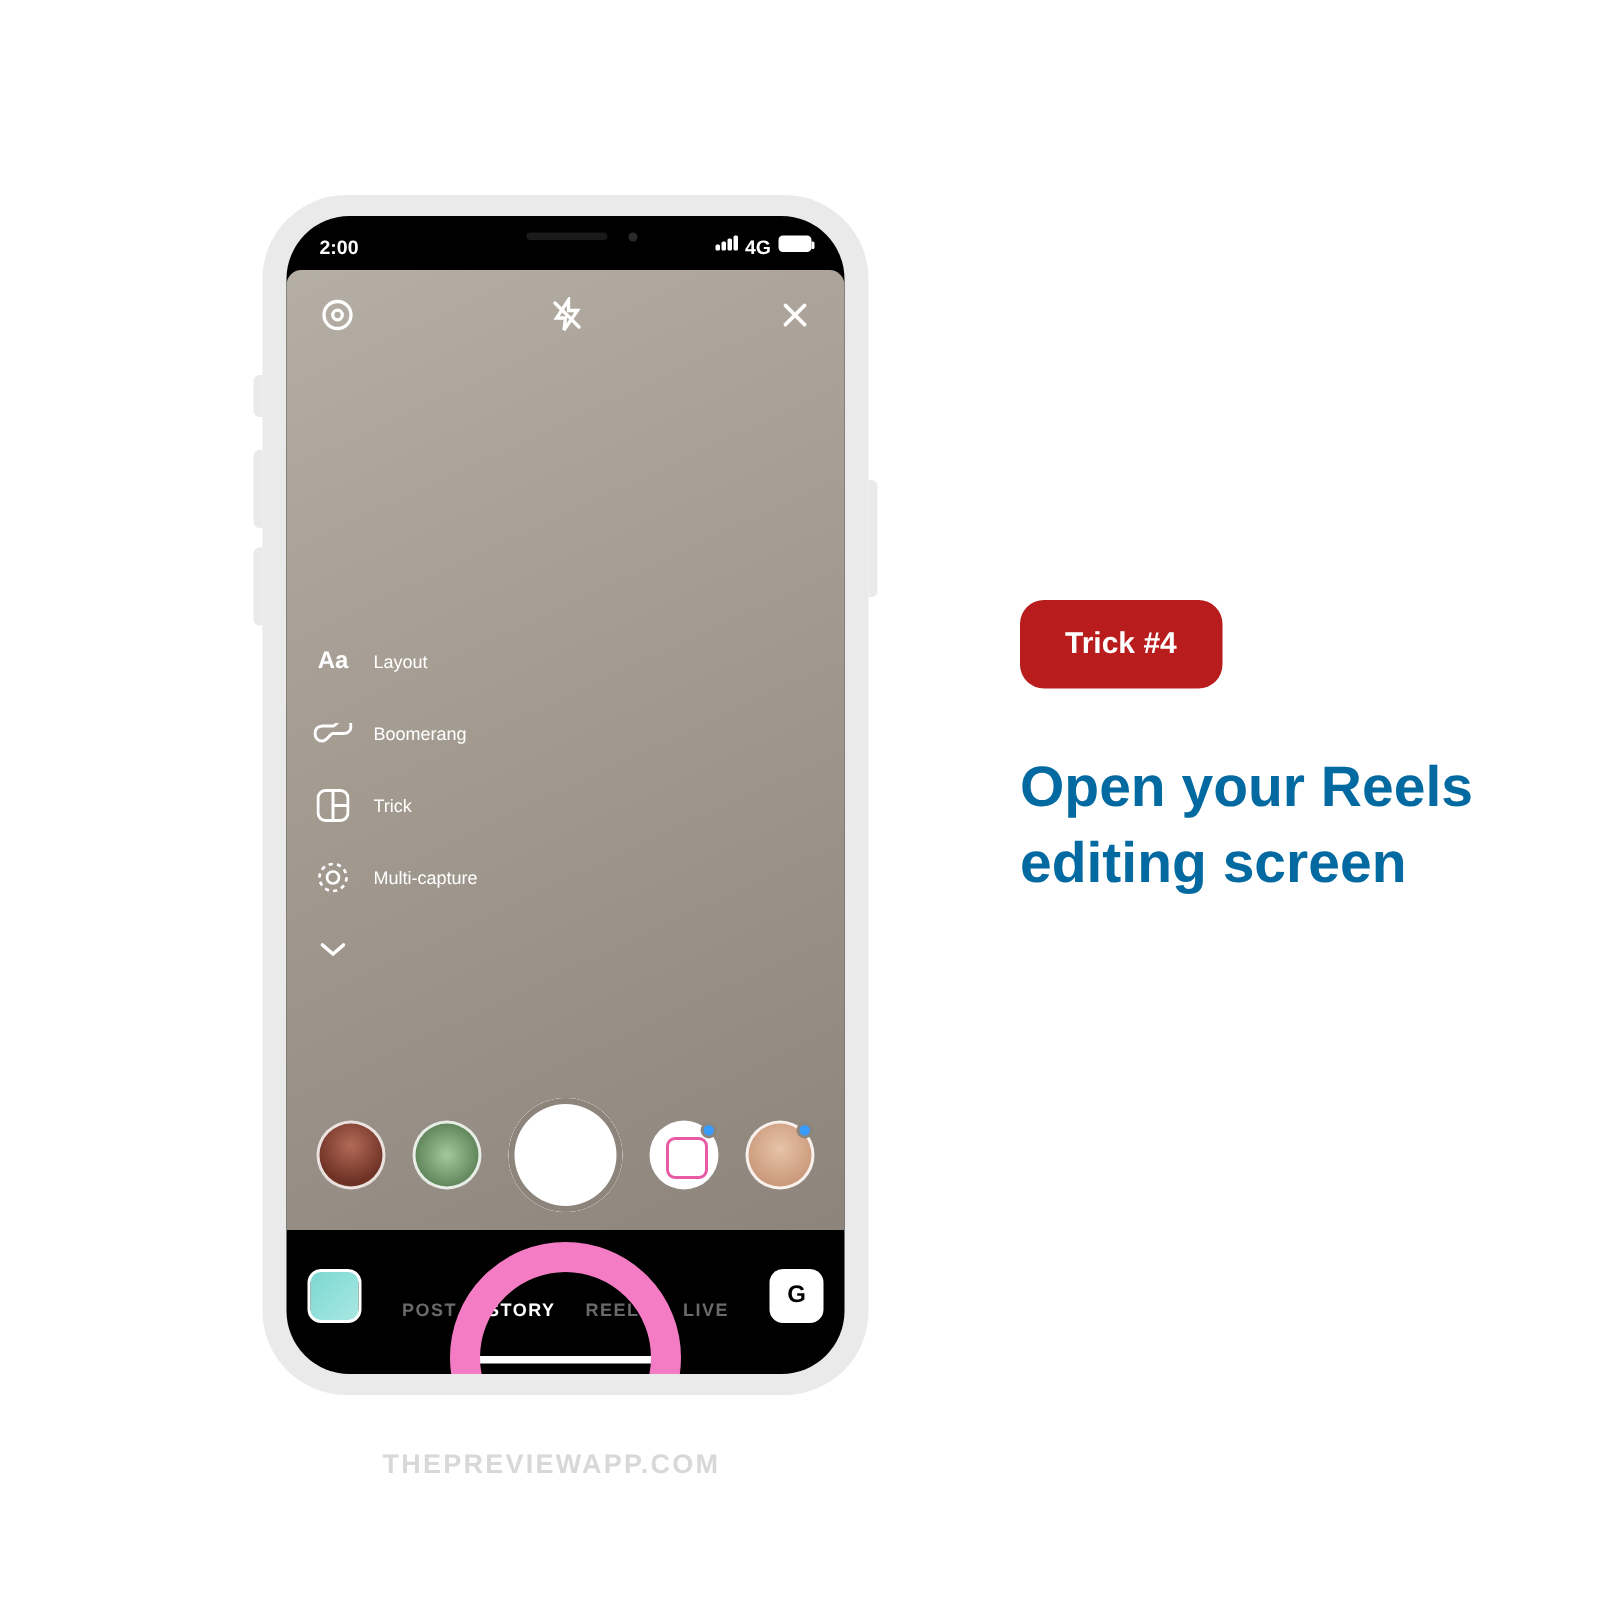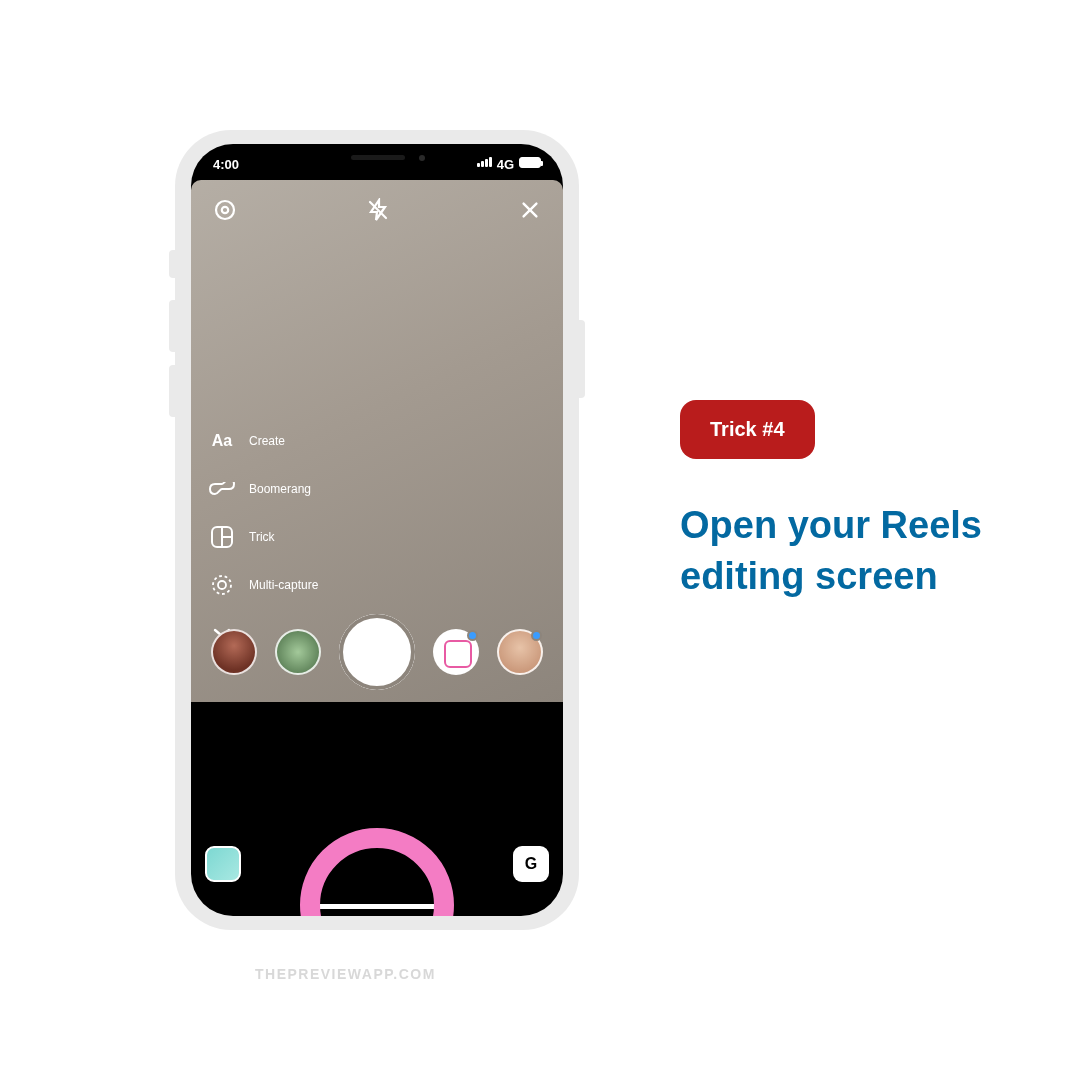--- a/index.html
+++ b/index.html
@@ -84,21 +84,21 @@
   }
   .battery::after{
     content:""; position:absolute; right:-3px; top:3px;
     width:2px; height:5px; background:#fff; border-radius:0 1px 1px 0;
   }
 
   
   .camera-view{
     position:absolute;
     top:36px; left:0; right:0;
-    height:522px;
+    height:640px;
     background: linear-gradient(155deg, #b5aea5 0%, #a39a90 45%, #8d857c 100%);
     border-radius: 10px 10px 0 0;
   }
 
   .top-row{
     display:flex; justify-content:space-between; align-items:center;
     padding:18px 22px;
   }
   .icon-white{ color:#fff; }
 
@@ -203,42 +203,42 @@
     line-height:1.35;
     color:#0369a1;
     max-width:340px;
   }
 
   .watermark{
     position:absolute;
     left:255px; top:966px;
     color:#d8d8d8;
     font-weight:800;
-    font-size:14px;
+    font-size:18px;
     letter-spacing:1.5px;
   }
 </style>
 </head>
 <body>
 
 <div class="trick-badge">Trick #4</div>
 <div class="instruction">Open your Reels editing screen</div>
 
 <div class="phone-wrap">
   <div class="phone-body">
     <div class="side-btn mute"></div>
     <div class="side-btn vol1"></div>
     <div class="side-btn vol2"></div>
     <div class="side-btn pwr"></div>
 
     <div class="phone-screen">
       <div class="notch"></div>
 
       <div class="status-bar">
-        <span>4:00</span>
+        <span>2:00</span>
         <div class="status-right">
           <div class="sig-bars">
               <span></span>
               <span></span>
               <span></span>
               <span></span>
             </div>
           <span>4G</span>
           <div class="battery"></div>
         </div>
@@ -262,21 +262,21 @@
             <svg width="22" height="22" viewBox="0 0 24 24" stroke="#fff" stroke-width="2.6" stroke-linecap="round">
                 <line x1="5" y1="5" x2="19" y2="19"></line>
                 <line x1="19" y1="5" x2="5" y2="19"></line>
               </svg>
           </div>
         </div>
 
         <div class="tool-list">
           <div class="tool-item">
             <div class="tool-icon" style="font-weight:700;font-size:16px">Aa</div>
-            <span>Create</span>
+            <span>Layout</span>
           </div>
           <div class="tool-item">
             <div class="tool-icon">
               <svg width="26" height="14" viewBox="0 0 26 14" fill="none" stroke="#fff" stroke-width="2">
                   <path d="M6 2C3 2 1 4 1 7s2 5 5 5c3 0 5-5 7-5s4 0 7 0c3 0 5-2 5-5s-2-5-5-5c-3 0-5 5-7 5S9 2 6 2z" stroke-linecap="round"></path>
                 </svg>
             </div>
             <span>Boomerang</span>
           </div>
           <div class="tool-item">
@@ -315,20 +315,26 @@
               <span class="dot-blue"></span>
             </div>
           <div class="filter-circ face3">
               <span class="dot-blue"></span>
             </div>
         </div>
       </div>
 
       <div class="bottom-bar">
         <div class="gallery-thumb"></div>
+        <div class="mode-tabs">
+          <span>POST</span>
+          <span class="active">STORY</span>
+          <span>REELS</span>
+          <span>LIVE</span>
+        </div>
         <div class="right-thumb">G</div>
         <div class="home-ind"></div>
       </div>
 
       <div class="pink-ring"></div>
     </div>
   </div>
 </div>
 
 <div class="watermark">THEPREVIEWAPP.COM</div>

